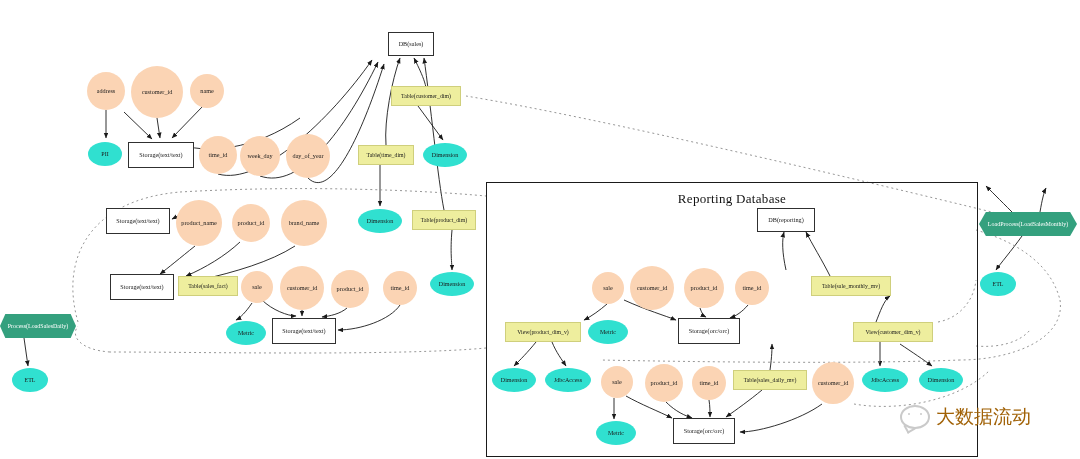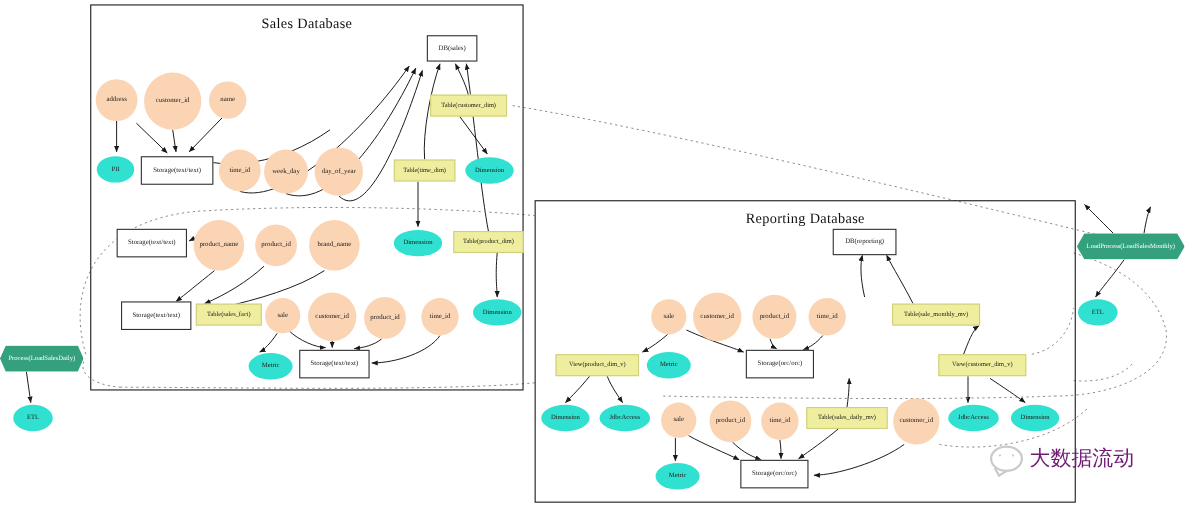--- a/index.html
+++ b/index.html
@@ -16,21 +16,21 @@
         font-family:"Liberation Serif", serif;color:#1b1b1b;}
 
   .n-circle{background:#fbd4b4;border-radius:50%;font-size:6.2px;}
   .n-ellipse{background:#30e0d0;border-radius:50%;font-size:6px;}
   .n-box{background:#ffffff;border:1.2px solid #303030;font-size:6.2px;}
   .n-yellow{background:#eeee9e;border:1px solid #cfcf7c;font-size:5.8px;}
   .n-hex{background:#34a07e;font-size:6px;color:#ffffff;
          clip-path:polygon(7% 0,93% 0,100% 50%,93% 100%,7% 100%,0 50%);}
 
   .watermark{position:absolute;display:flex;align-items:center;gap:6px;
-             color:#701a75;font-size:19px;font-family:Liberation Mono, monospace;}
+             color:#a16207;font-size:19px;font-family:Liberation Mono, monospace;}
   .wm-bubble{width:26px;height:20px;border:2px solid #cacaca;border-radius:50%;position:relative;}
   .wm-bubble:after{content:"";position:absolute;left:3px;bottom:-5px;width:7px;height:7px;
                    border-left:2px solid #cacaca;border-bottom:2px solid #cacaca;transform:rotate(-30deg);}
   .wm-eyes{position:absolute;top:6px;left:6px;width:14px;display:flex;justify-content:space-between;}
   .wm-eyes i{width:2px;height:2px;background:#cacaca;border-radius:50%;display:block;}
 </style>
 </head>
 <body>
 
 <div id="stage">
@@ -100,23 +100,20 @@
       <path d="M110,352 C80,350 70,336 78,326"></path>
       <path d="M976,230 C1010,240 1050,260 1060,300"></path>
       <path d="M1060,300 C1066,340 1010,360 960,360"></path>
       <path d="M960,360 C860,364 700,362 600,360"></path>
       <path d="M976,346 C1000,348 1020,342 1030,330"></path>
       <path d="M938,322 C960,318 974,300 976,280"></path>
       <path d="M854,404 C900,412 960,400 990,370"></path>
     </g>
   </svg>
 
-  <div class="cluster" style="left:82px;top:4px;width:392px;height:349px;">
-    <div class="cluster-title" style="top:8px;">Sales Database</div>
-  </div>
   <div class="cluster" style="left:486px;top:182px;width:490px;height:273px;">
     <div class="cluster-title" style="top:8px;">Reporting Database</div>
   </div>
 
   <div id="nodes">
       <div class="node n-box" style="left: 388px; top: 32px; width: 46px; height: 24px;">
         <span>DB(sales)</span>
       </div>
       <div class="node n-circle" style="left: 87px; top: 72px; width: 38px; height: 38px;">
         <span>address</span>

